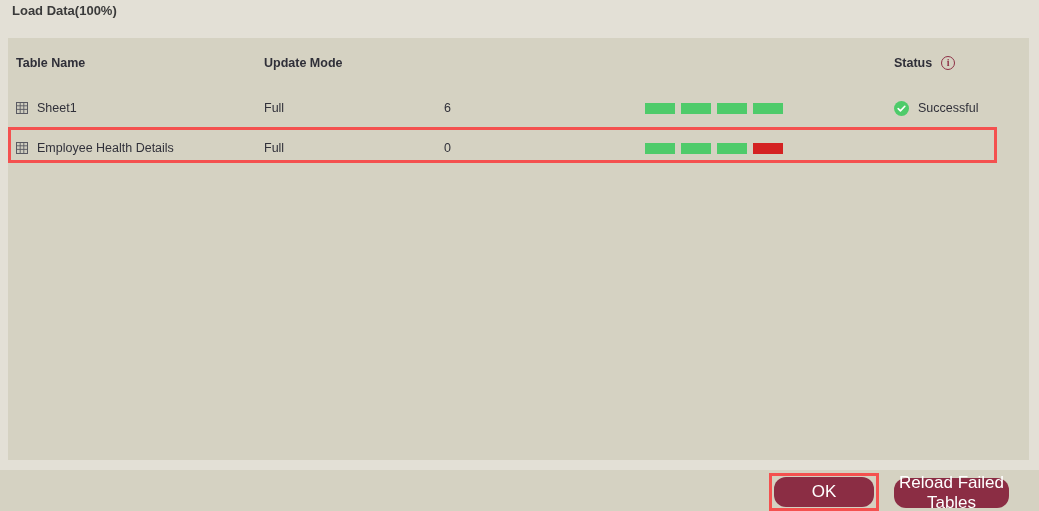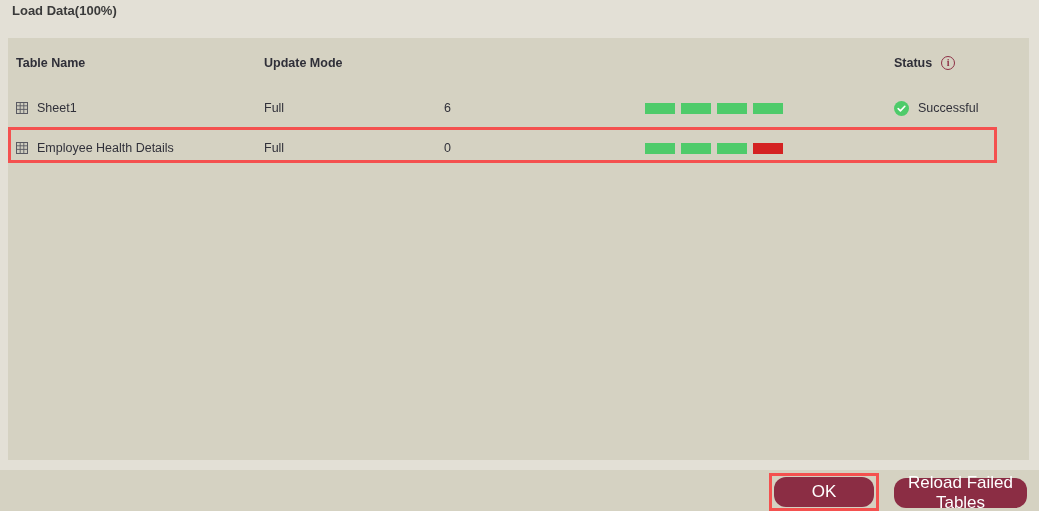--- a/index.html
+++ b/index.html
@@ -180,21 +180,21 @@
   }
   .btn-ok {
     left: 774px;
     top: 477px;
     width: 100px;
     height: 30px;
   }
   .btn-reload {
     left: 894px;
     top: 478px;
-    width: 133px;
+    width: 115px;
     height: 30px;
   }
 
   .ok-highlight {
     position: absolute;
     left: 769px;
     top: 473px;
     width: 110px;
     height: 38px;
     border: 3px solid #f4514f;

